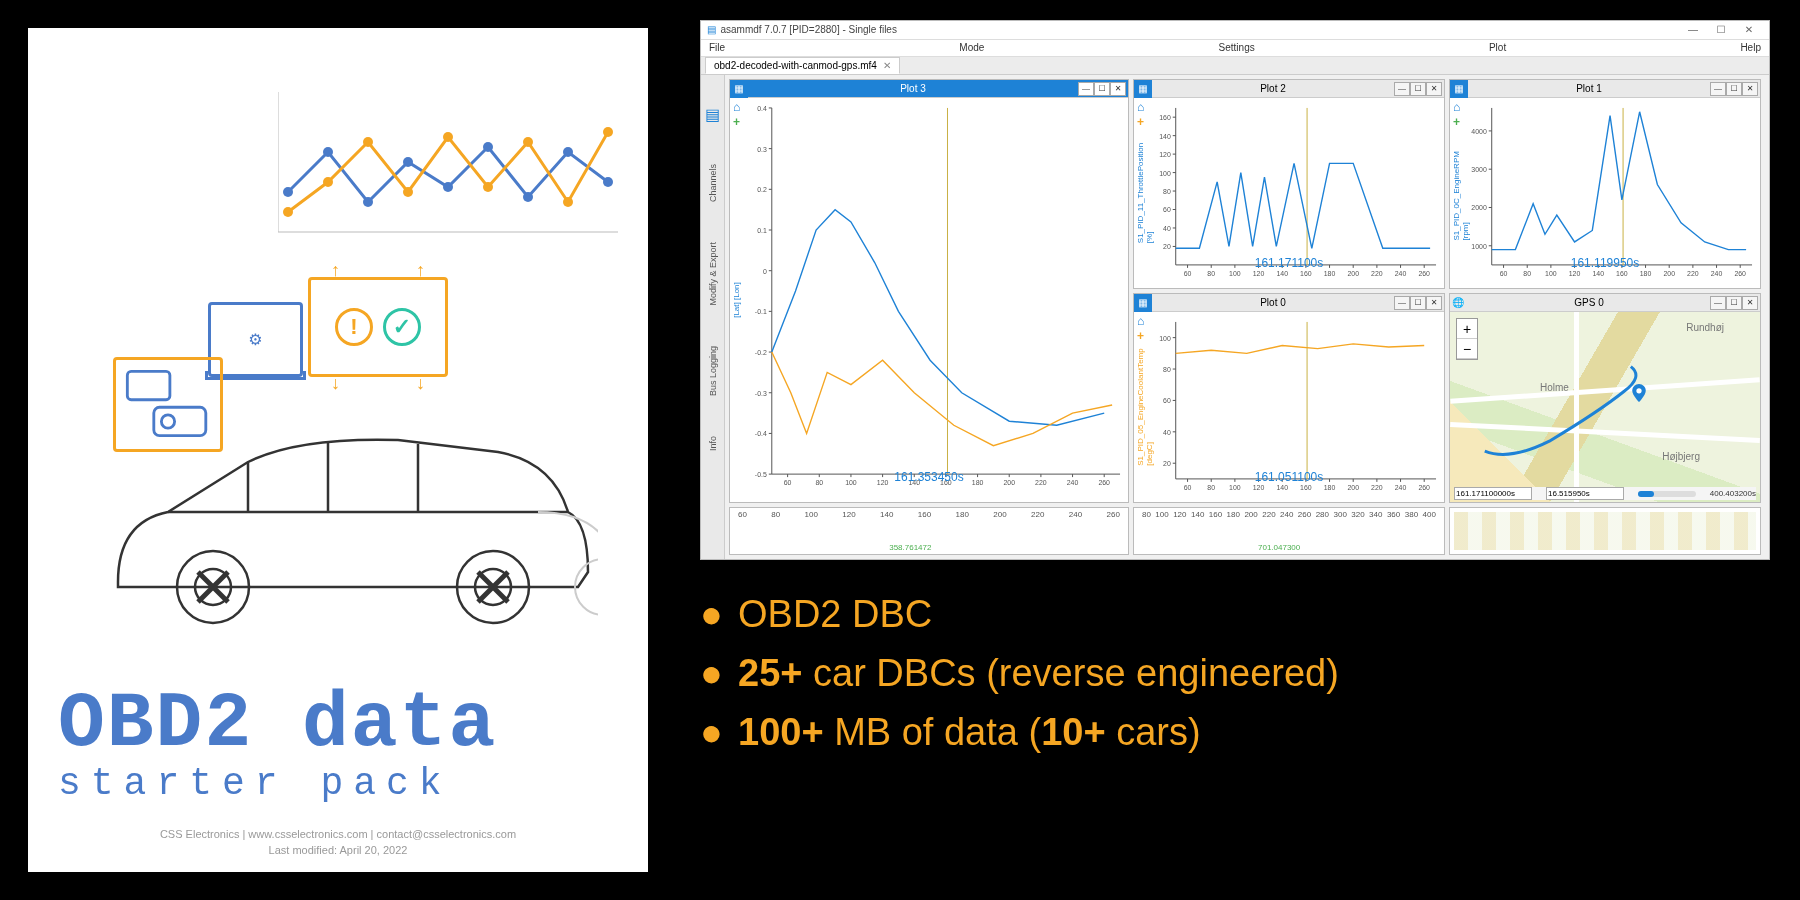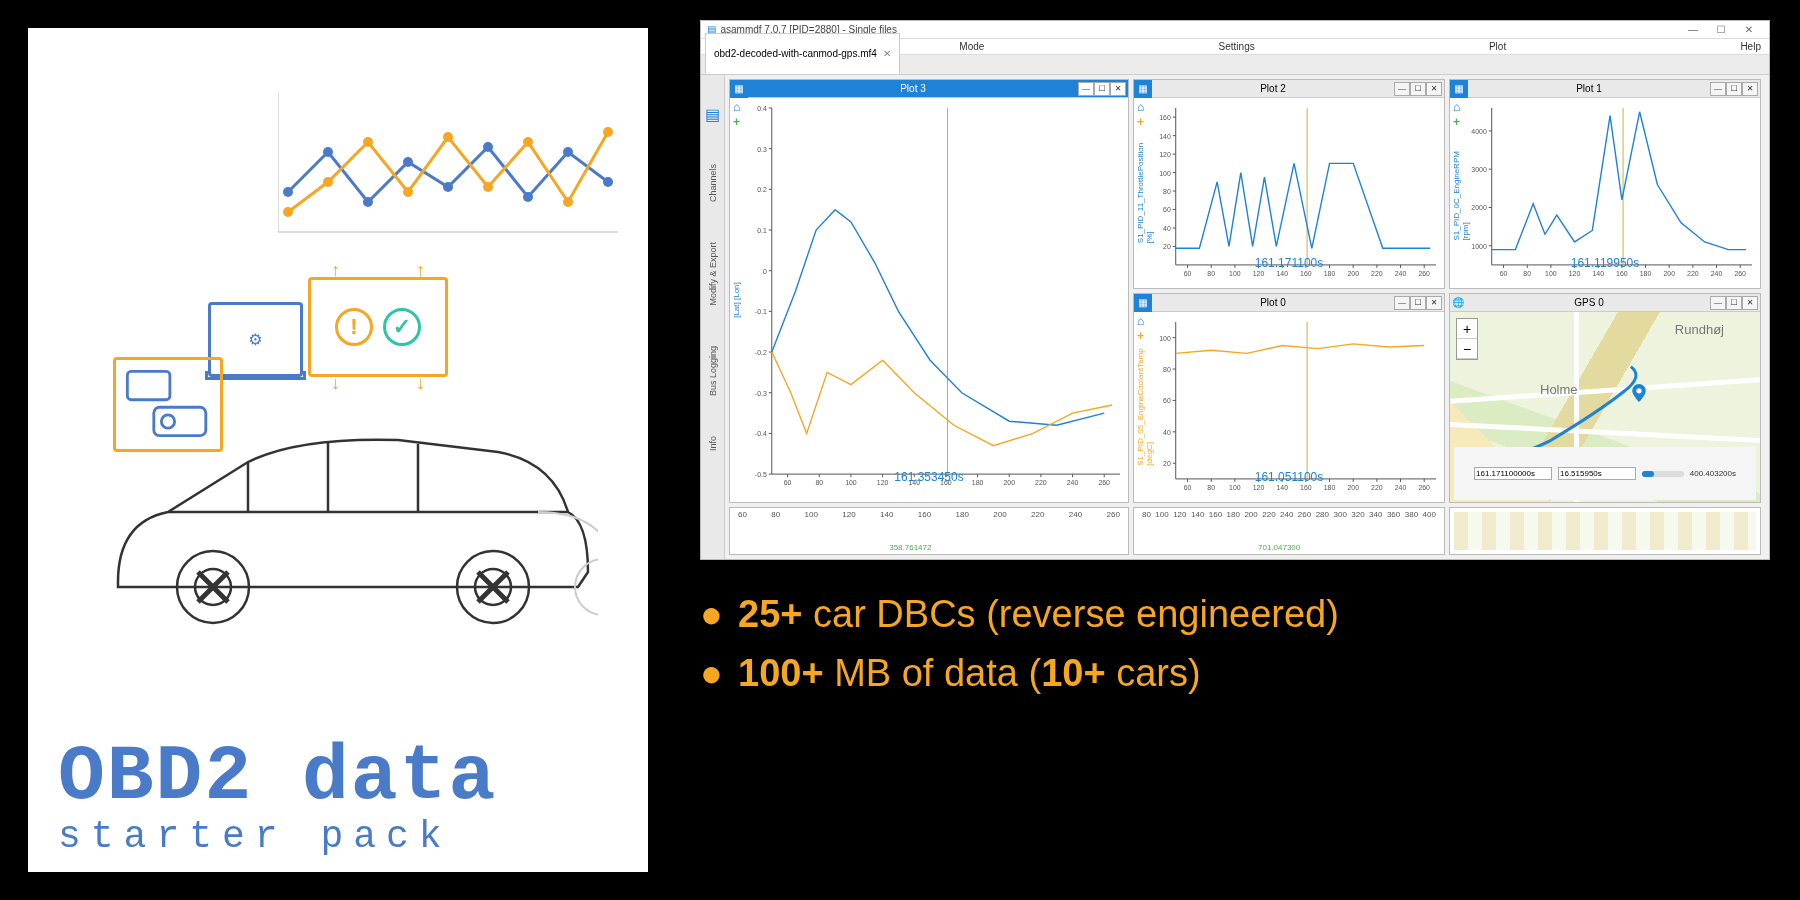--- a/index.html
+++ b/index.html
@@ -46,21 +46,21 @@
     width:1070px; height:540px;
     background:#f0f0f0;
     border:1px solid #bbb;
     display:flex; flex-direction:column;
   }
   .titlebar { height:22px; background:#fff; border-bottom:1px solid #ddd; display:flex; align-items:center; font-size:10px; color:#444; padding:0 6px; }
   .titlebar .spacer{flex:1}
   .titlebar .winbtn{width:28px;text-align:center;color:#666;}
   .menubar { height:20px; background:#fff; border-bottom:1px solid #ddd; display:flex; align-items:center; gap:14px; padding:0 8px; font-size:10px; color:#333;justify-content:space-between; }
   .tabbar { height:20px; background:#ececec; border-bottom:1px solid #ccc; display:flex; align-items:flex-end; padding:0 4px; font-size:10px; }
-  .file-tab { background:#fff; border:1px solid #ccc; border-bottom:1px solid #fff; padding:14px 8px; display:flex; align-items:center; gap:6px; }
+  .file-tab { background:#fff; border:1px solid #ccc; border-bottom:1px solid #fff; padding:2px 8px; display:flex; align-items:center; gap:6px; }
   .file-tab .x{color:#888; cursor:pointer;}
 
   .work-area { flex:1; display:flex; }
   .sidebar { width:24px; background:#e9e9e9; border-right:1px solid #ccc; display:flex; flex-direction:column; align-items:center; padding-top:30px; gap:40px; }
   .sidebar .vlabel { writing-mode:vertical-rl; transform:rotate(180deg); font-size:9px; color:#555; }
 
   .plot-grid {
     flex:1;
     display:grid;
     grid-template-columns: 400px 312px 312px;
@@ -91,24 +91,24 @@
   .thumb .tick-row{position:absolute;top:2px;left:8px;right:8px;display:flex;justify-content:space-between;}
 
   
   .map{position:absolute;inset:0;background:#eef3de;}
   .map::before{content:'';position:absolute;inset:0;background:
     linear-gradient(45deg,#f7e9b8 0 20%,transparent 20%),
     linear-gradient(120deg,transparent 40%,#e2d89a 40% 50%,transparent 50%),
     linear-gradient(200deg,transparent 60%,#d9ecc1 60% 75%,transparent 75%);
     opacity:.9;}
   .map-road{position:absolute;border-top:5px solid #fff;}
-  .map-label{position:absolute;font-size:13px;color:#777;}
+  .map-label{position:absolute;font-size:10px;color:#777;}
   .map-zoom{position:absolute;left:6px;top:6px;display:flex;flex-direction:column;border:1px solid #999;background:#fff;z-index:5;}
   .map-zoom div{width:20px;height:20px;display:flex;align-items:center;justify-content:center;border-bottom:1px solid #ccc;font-size:14px;}
-  .gps-footer{position:absolute;left:4px;right:4px;bottom:2px;display:flex;align-items:center;gap:6px;font-size:8px;color:#333;background:#f5f5f5;padding:20px;}
+  .gps-footer{position:absolute;left:4px;right:4px;bottom:2px;display:flex;align-items:center;gap:14px;font-size:8px;color:#333;background:#f5f5f5;padding:0;}
   .gps-footer input[type=text]{width:78px;font-size:8px;border:1px solid #aaa;padding:1px;}
   .gps-slider{flex:1;height:6px;background:#ddd;position:relative;border-radius:3px;}
   .gps-slider::before{content:'';position:absolute;left:0;width:28%;height:100%;background:#1e82d6;border-radius:3px;}
   .gps-marker{position:absolute;left:58%;top:38%;width:18px;height:18px;}
   .gps-trace{position:absolute;inset:0;}
 
   
   .bullets {
     position:absolute; left:700px; top:585px;
     color:#f5a623; font-size:38px; line-height:1.55;
@@ -189,20 +189,24 @@
       <g fill="none" stroke="#ccc" stroke-width="2">
           <path d="M440 100 Q510 100 520 160 L520 175"></path>
           <circle cx="505" cy="175" r="28"></circle>
         </g>
     </svg>
   </div>
 
   <div class="title-block">
     <div class="title-main">OBD2 data</div>
     <div class="title-sub">starter pack</div>
+  </div>
+  <div class="left-footer">
+    <div>CSS Electronics | www.csselectronics.com | contact@csselectronics.com</div>
+    <div>Last modified: April 20, 2022</div>
   </div>
 </div>
 
 <div class="app-window">
   <div class="titlebar">
     <span style="color:#1e82d6;margin-right:4px">▤</span>
     <span>asammdf 7.0.7 [PID=2880] - Single files</span>
     <span class="spacer"></span>
     <span class="winbtn">—</span>
     <span class="winbtn">☐</span>
@@ -560,15 +564,16 @@
         </div>
         <div class="thumb">
           <div style="position:absolute;inset:4px;background:repeating-linear-gradient(90deg,#e2d89a 0 14px,#eef3de 14px 28px);opacity:.5"></div>
         </div>
       </div>
     </div>
   </div>
 </div>
 
 <ul class="bullets">
+  <li><span>OBD2 DBC</span></li>
   <li><b>25+</b><span> car DBCs (reverse engineered)</span></li>
   <li><b>100+</b><span> MB of data (</span><b>10+</b><span> cars)</span></li>
 </ul>
 
 </body></html>

